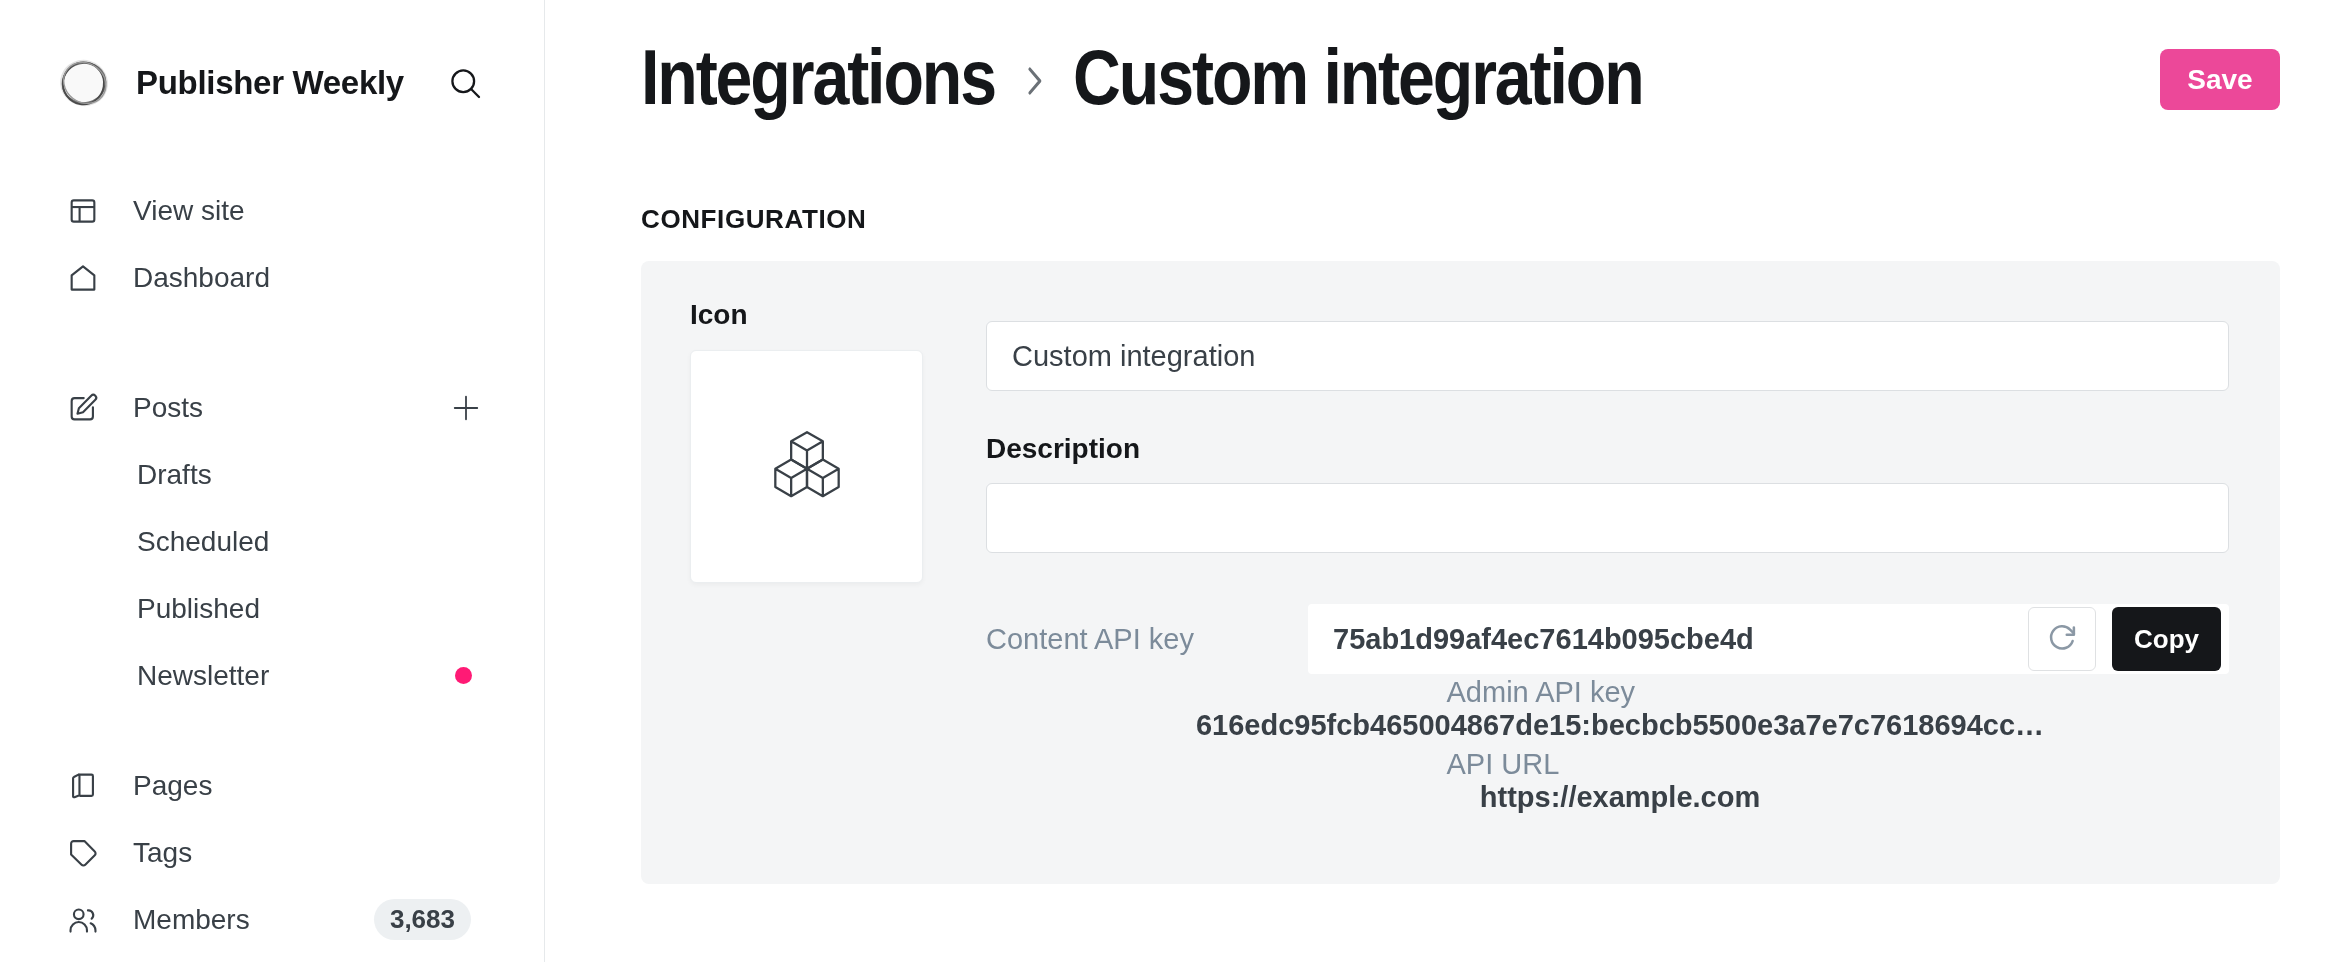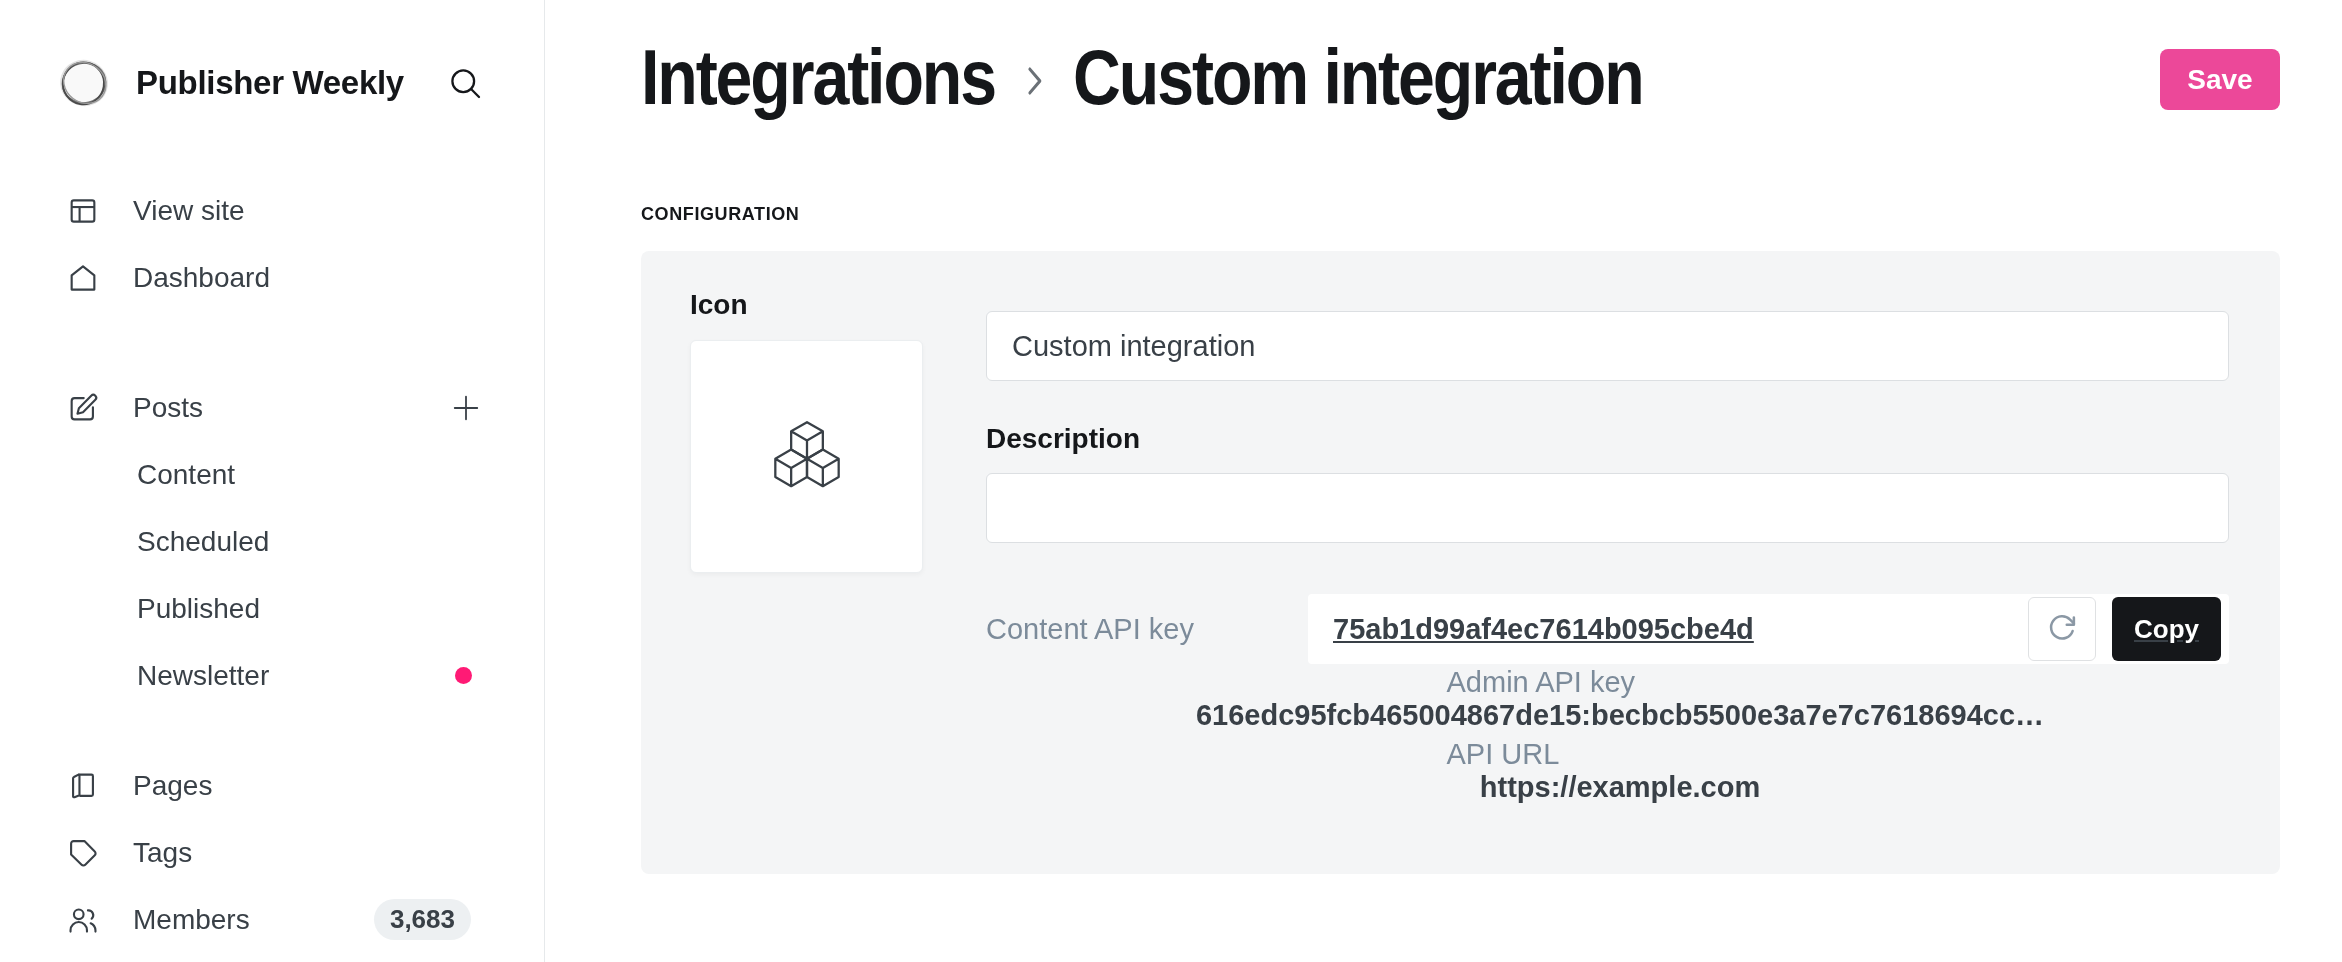--- a/index.html
+++ b/index.html
@@ -30,40 +30,40 @@
   .main { flex:1; padding:45px 62px 0 96px; }
   .header-row { display:flex; justify-content:space-between; align-items:flex-end; }
   .title-wrap { display:flex; align-items:center; gap:24px; white-space:nowrap;
                 transform:scaleX(0.85); transform-origin:left center; }
   .crumb, .page-title { font-size:78px; font-weight:bold; letter-spacing:-2.5px; color:#15171a; line-height:65px; }
   .crumb { cursor:pointer; }
   .crumb-sep { width:44px; height:44px; flex:none; margin-top:6px; }
   .save-btn { width:120px; height:61px; margin-top:4px; background:#ec4899; color:#fff; border:none; border-radius:8px;
               font-family:inherit; font-size:28px; font-weight:bold; cursor:pointer; flex:none; }
 
-  .section-label { margin-top:94px; font-size:18px; font-weight:bold; letter-spacing:0.6px; color:#15171a; }
+  .section-label { margin-top:94px; font-size:26px; font-weight:bold; letter-spacing:0.6px; color:#15171a; }
 
   .card { margin-top:26px; width:1639px; background:#f4f5f6; border-radius:8px;
           padding:40px 51px 66px 49px; display:flex; }
   .icon-col { width:233px; margin-right:63px; flex:none; }
   .field-label { font-size:28px; font-weight:bold; color:#15171a; line-height:28px; }
   .icon-box { margin-top:21px; width:233px; height:233px; background:#fff; border:1px solid #ebeef0; border-radius:6px;
               box-shadow:0 2px 5px rgba(0,0,0,0.04); display:flex; align-items:center; justify-content:center; cursor:pointer; }
   .form-col { flex:1; min-width:0; }
   .text-input { display:block; width:100%; height:70px; margin-top:20px; background:#fff;
                 border:1px solid #dcdfe2; border-radius:6px; padding:0 25px;
                 font-family:inherit; font-size:29px; color:#394047; outline:none; }
   .desc-label { margin-top:44px; }
 
   .api-rows { margin-top:51px; }
   .api-row { display:flex; align-items:center; min-height:70px; }
   .api-row + .api-row { margin-top:2px;flex-direction:column; }
   .api-label { width:322px; flex:none; font-size:29px; color:#7c8b9a; }
   .key-bar { flex:1; height:70px; background:#fff; border-radius:4px; display:flex; align-items:center;
-             padding:0 8px 0 25px; min-width:0;text-decoration:underline; }
+             padding:0 8px 0 25px; min-width:0; }
   .key-text { flex:1; font-size:29px; font-weight:bold; color:#394047; white-space:nowrap; overflow:hidden; }
   .refresh-btn { width:68px; height:64px; flex:none; background:#fff; border:1px solid #dfe1e3; border-radius:6px;
                  display:flex; align-items:center; justify-content:center; cursor:pointer; margin-right:16px; }
   .copy-btn { width:109px; height:64px; flex:none; background:#15171a; color:#fff; border:none; border-radius:6px;
               font-family:inherit; font-size:26px; font-weight:bold; cursor:pointer; }
   .api-value { font-size:29px; font-weight:bold; color:#394047; padding-left:25px; white-space:nowrap; overflow:hidden; }
 
   svg { display:block; }
 </style>
 </head>
@@ -125,21 +125,21 @@
         <span>
           <svg viewBox="0 0 24 24" width="36" height="36" fill="none" stroke="#394047" stroke-width="1.2" stroke-linecap="round">
             <line x1="12" y1="4.5" x2="12" y2="19.5"></line>
               <line x1="4.5" y1="12" x2="19.5" y2="12"></line>
           </svg>
         </span>
       </button>
     </div>
 
     <div class="sub-item">
-      <span>Content</span>
+      <span>Drafts</span>
     </div>
     <div class="sub-item">
       <span>Scheduled</span>
     </div>
     <div class="sub-item">
       <span>Published</span>
     </div>
     <div class="sub-item">
       <span>Newsletter</span>
       <span class="dot"></span>

